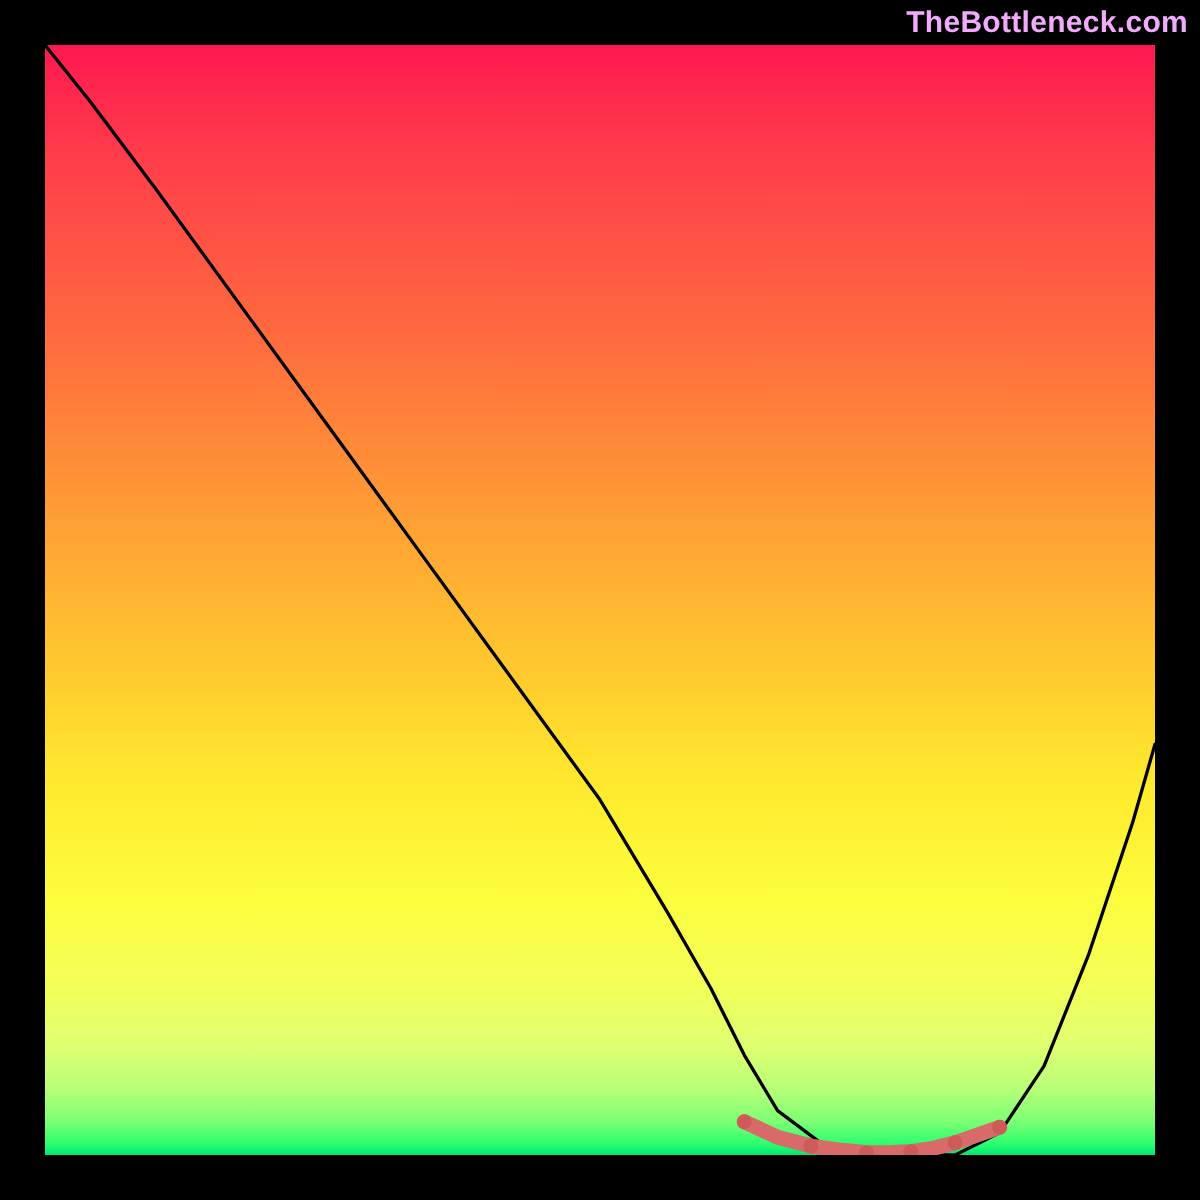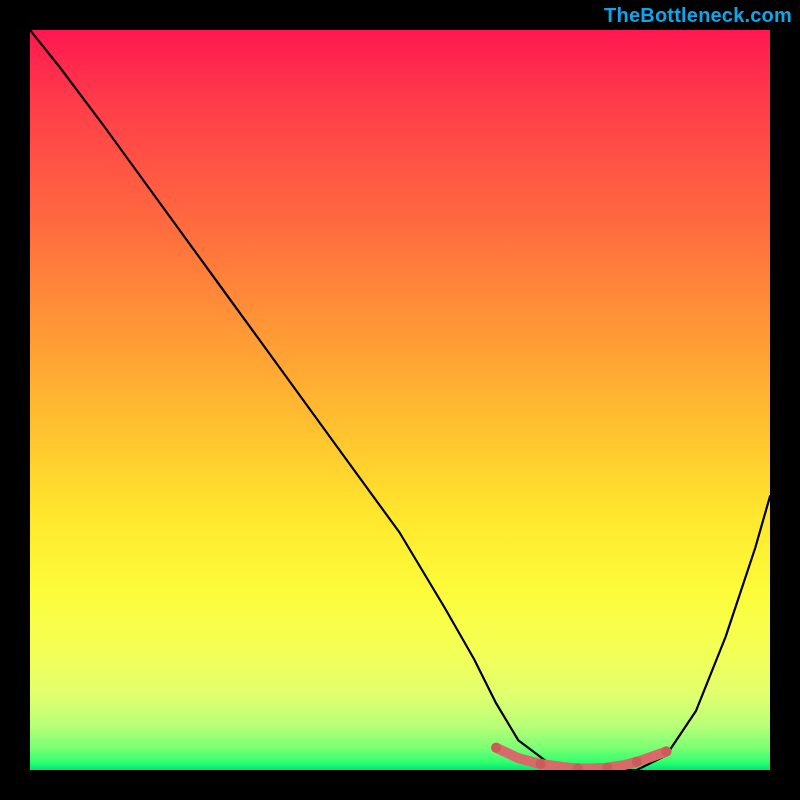--- a/index.html
+++ b/index.html
@@ -10,21 +10,21 @@
     position: relative;
     background: #000;
   }
   .attribution {
     position: absolute;
     top: 4px;
     right: 8px;
     font-family: Arial, Helvetica, sans-serif;
     font-size: 20px;
     font-weight: 700;
-    color: #0ea5e9;
+    color: #f0abfc;
     letter-spacing: 0.2px;
     z-index: 5;
   }
   .plot {
     position: absolute;
     left: 30px;
     top: 30px;
     width: 740px;
     height: 740px;
     background: linear-gradient(

